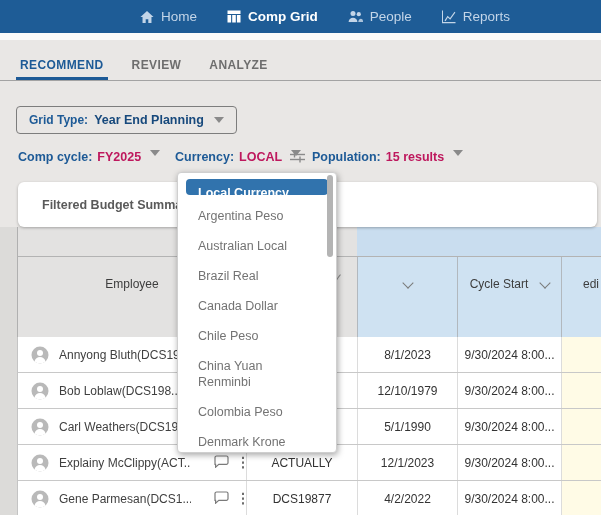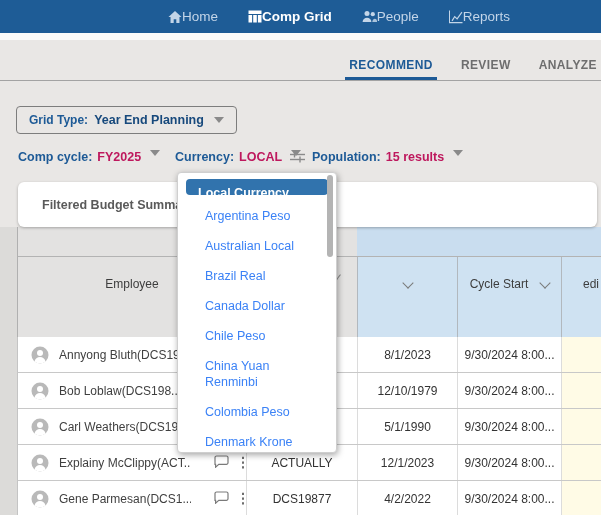--- a/index.html
+++ b/index.html
@@ -3,27 +3,27 @@
 <meta charset="utf-8">
 <style>
   html,body{margin:0;padding:0;}
   .page{position:relative;width:601px;height:515px;overflow:hidden;
         background:#e9e7e5;font-family:"Liberation Sans",sans-serif;
         -webkit-font-smoothing:antialiased;}
   
   .topnav{position:absolute;left:0;top:0;width:601px;height:33px;background:#1e5c96;
           display:flex;align-items:center;justify-content:flex-end;padding-right:91px;
           box-sizing:border-box;gap:30px;}
-  .nav-item{display:flex;align-items:center;color:#c3d5e8;font-size:13.5px;cursor:pointer;}
+  .nav-item{display:flex;align-items:center;gap:7px;color:#c3d5e8;font-size:13.5px;cursor:pointer;}
   .nav-item svg{display:block;fill:currentColor;stroke:none;}
   .nav-item.active{color:#ffffff;font-weight:700;}
   .white-strip{position:absolute;left:0;top:33px;width:601px;height:7px;background:#fbfbfa;}
   
   .tabs{position:absolute;left:0;top:40px;width:601px;height:41px;box-sizing:border-box;
-        border-bottom:1px solid #a3a3a3;display:flex;padding-left:16px;gap:20px;justify-content:flex-end;}
+        border-bottom:1px solid #a3a3a3;display:flex;padding-left:16px;gap:20px;}
   .tab{font-size:12px;font-weight:700;letter-spacing:.4px;color:#6e6e6e;
        padding:18px 4px 0 4px;height:100%;box-sizing:border-box;cursor:pointer;}
   .tab.active{color:#1d5a96;border-bottom:3px solid #1d5a96;}
   
   .gridtype{position:absolute;left:16px;top:106px;height:28px;border:1px solid #7d7d7d;
             border-radius:4px;display:flex;align-items:center;padding:0 12px;gap:6px;
             box-sizing:border-box;cursor:pointer;justify-content:space-between;}
   .gridtype .lab{font-size:12px;font-weight:600;color:#1d5a96;}
   .gridtype .val{font-size:12.5px;font-weight:700;color:#17497c;}
   .tri{width:0;height:0;border-left:5px solid transparent;border-right:5px solid transparent;
@@ -68,21 +68,21 @@
          letter-spacing:0;line-height:18px;cursor:pointer;}
   
   .summary-card{position:absolute;left:18px;top:182px;width:579px;height:45px;background:#ffffff;
                 border-radius:6px;box-shadow:0 1px 3px rgba(0,0,0,.28);display:flex;align-items:center;
                 padding-left:24px;box-sizing:border-box;}
   .summary-card span{font-size:12.5px;font-weight:700;color:#5a5a5a;}
   
   .dropdown{position:absolute;left:177px;top:172px;width:160px;height:281px;background:#ffffff;
             border:1px solid #cfcfcf;border-radius:4px;box-shadow:1px 2px 6px rgba(0,0,0,.35);
             box-sizing:border-box;overflow:hidden;}
-  .opt{font-size:12.5px;color:#3b82f6;padding:7px 26px 7px 20px;line-height:16px;cursor:pointer;margin-left:7px;}
+  .opt{font-size:12.5px;color:#737373;padding:7px 26px 7px 20px;line-height:16px;cursor:pointer;}
   .opt.sel{margin:6px 8px;padding:0 0 0 12px;height:16px;line-height:28px;background:#3173ad;
            color:#ffffff;font-weight:700;border-radius:4px;}
   .scroll-thumb{position:absolute;right:3px;top:2px;width:6px;height:82px;background:#b4b4b4;
                 border-radius:3px;cursor:pointer;}
   .left-margin{position:absolute;left:0;top:227px;width:17px;height:288px;background:#dcdbd9;}
 </style>
 </head>
 <body>
 
 <div class="page">

